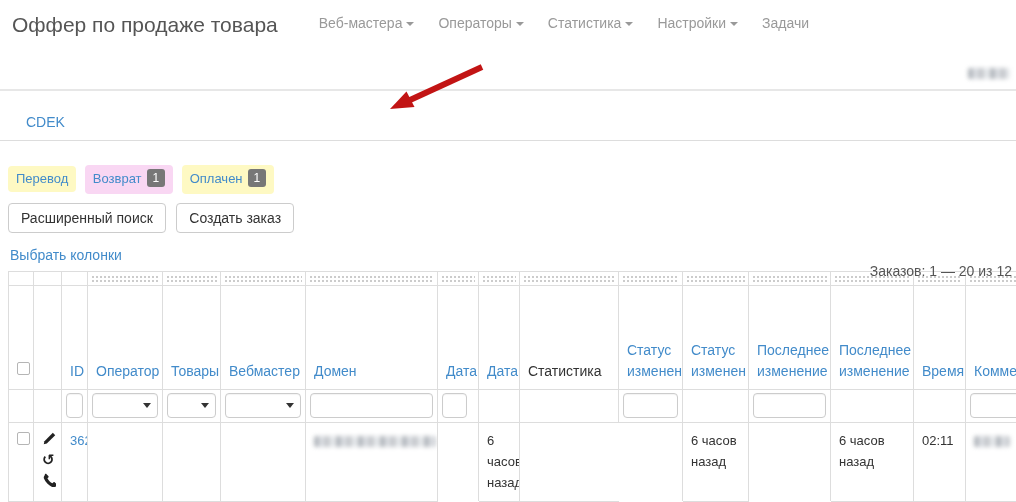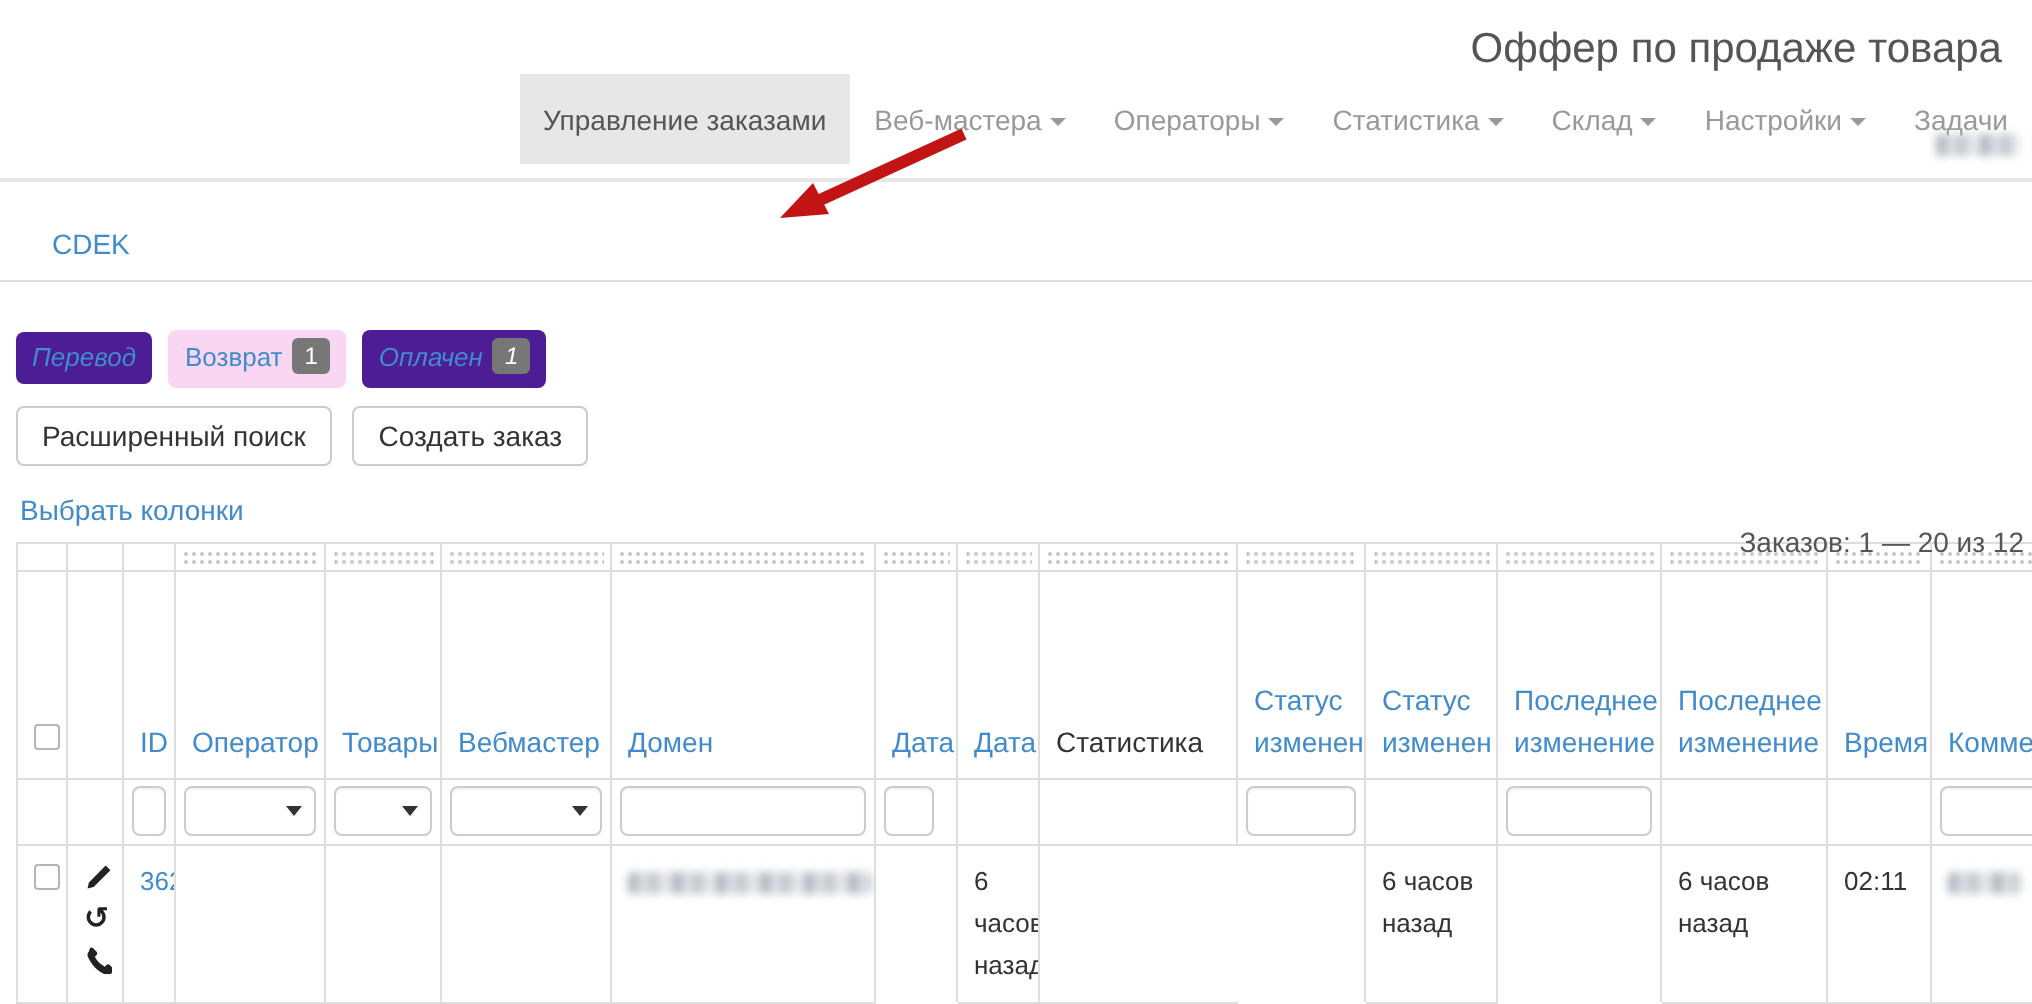--- a/index.html
+++ b/index.html
@@ -1,21 +1,21 @@
 <!DOCTYPE html>
 <html><head>
 <meta charset="utf-8">
 <style>
   * { margin:0; padding:0; box-sizing:border-box; }
   html,body { width:1016px; height:502px; overflow:hidden; background:#fff;
     font-family:"Liberation Sans","DejaVu Sans",sans-serif; color:#333; }
 
   
   .navbar { position:relative; width:100%; height:91px; background:#fff; border-bottom:2px solid #e7e7e7; }
-  .navbar-top { display:flex; align-items:flex-end;flex-direction:column; }
+  .navbar-top { display:flex; align-items:flex-start; }
   .brand { font-size:21px; color:#555; padding:13px 15px 0 12px; white-space:nowrap; }
   .nav { list-style:none; display:flex; margin-left:14px; }
   .nav li { font-size:14px; color:#999; padding:15px 12px 14px; cursor:pointer; white-space:nowrap; }
   .nav li.active { background:#e7e7e7; color:#555; }
   .caret { display:inline-block; width:0; height:0; margin-left:4px; vertical-align:middle;
     border-left:4px solid transparent; border-right:4px solid transparent; border-top:4px solid #999; }
   .user-line { position:absolute; right:6px; top:64px; }
 
   
   .blur { display:inline-block; height:11px; border-radius:2px; vertical-align:middle;
@@ -29,21 +29,21 @@
     border:1px solid transparent; margin-bottom:-1px; border-radius:4px 4px 0 0; }
   .tab.active { color:#555; background:#fff; border-color:#ddd #ddd #fff #ddd; cursor:default; }
   .arrow-annot { position:absolute; left:383px; top:-46px; pointer-events:none; z-index:5; }
 
   
   .badges { margin:24px 0 0 8px; }
   .badge-pill { display:inline-block; font-size:13px; color:#428bca; padding:5px 8px 6px; border-radius:4px;
     margin-right:4px; cursor:pointer; }
   .badge-pill .cnt { display:inline-block; background:#777; color:#fff; font-size:12px; line-height:1;
     padding:3px 6px; border-radius:3px; margin-left:5px; position:relative; top:-1px; }
-  .bg-mint { background:#4c1d95;font-style:italic; }
+  .bg-mint { background:#fef9c3; }
   .bg-pink { background:#f9d7f3; }
 
   
   .btn-row { margin:9px 12px 0 8px; }
   .btn { display:inline-block; font-size:14px; color:#333; background:#fff; border:1px solid #ccc;
     border-radius:4px; padding:6px 12px; margin-right:6px; cursor:pointer;
     font-family:"Liberation Sans","DejaVu Sans",sans-serif; }
 
   
   .grid-topline { position:relative; margin:14px 8px 6px; height:18px; font-size:14px; }
@@ -86,25 +86,23 @@
   .row-icon { width:14px; height:14px; cursor:pointer; display:inline-block; line-height:14px; }
   .hist-glyph { font-size:15px; color:#222; font-weight:bold; cursor:pointer; line-height:13px; }
 </style>
 </head>
 <body>
 
 <div class="navbar">
   <div class="navbar-top">
     <span class="brand">Оффер по продаже товара</span>
     <ul class="nav">
-      <li class="active"><span>Управление заказами</span></li>
       <li><span>Веб-мастера</span><span class="caret"></span></li>
       <li><span>Операторы</span><span class="caret"></span></li>
       <li><span>Статистика</span><span class="caret"></span></li>
-      <li><span>Склад</span><span class="caret"></span></li>
       <li><span>Настройки</span><span class="caret"></span></li>
       <li><span>Задачи</span></li>
     </ul>
   </div>
   <div class="user-line">
     <span class="blur" style="width:42px"></span>
   </div>
 </div>
 
 <div class="tabs-wrap">

